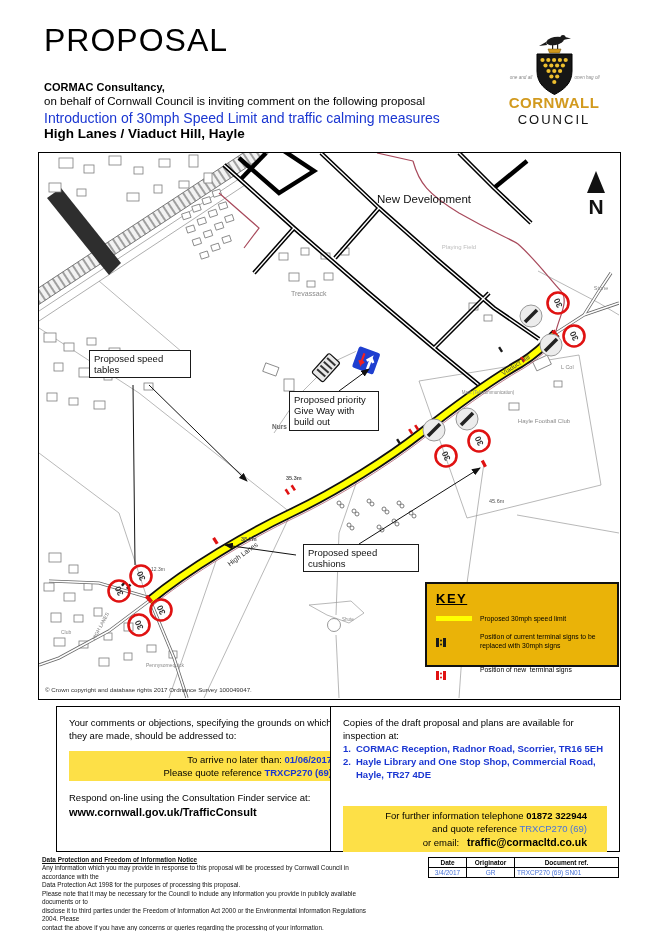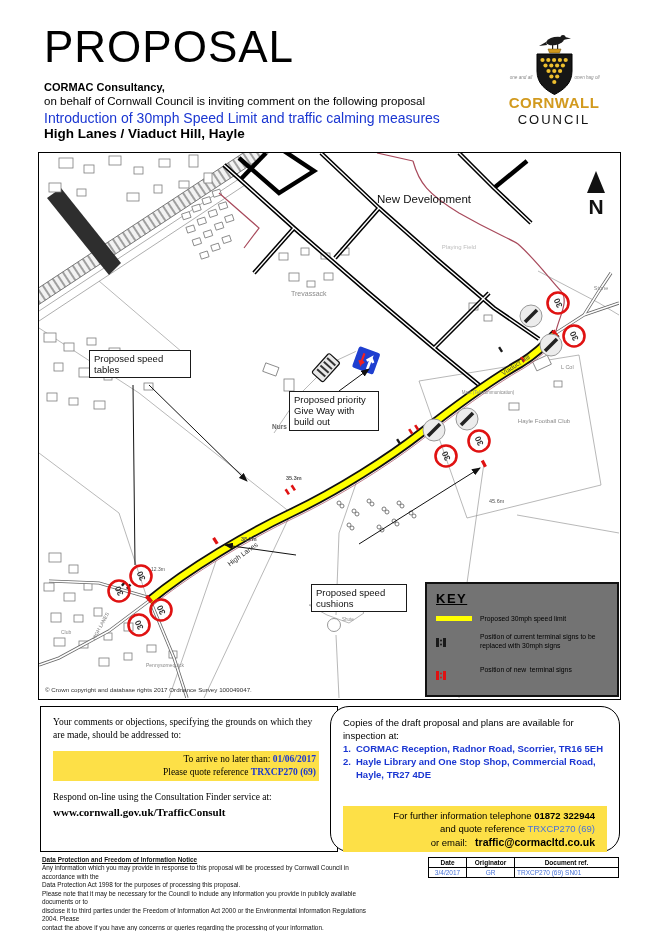--- a/index.html
+++ b/index.html
@@ -3,54 +3,54 @@
 <meta charset="utf-8">
 <style>
   * { margin:0; padding:0; box-sizing:border-box; }
   html,body { background:#e8e8e8; }
   .page {
     position:relative; width:657px; height:931px; margin:0 auto;
     background:#ffffff; font-family:"Liberation Sans", sans-serif; color:#000;
     overflow:hidden;
   }
   
-  .title { position:absolute; left:44px; top:22px; font-size:44px; font-weight:400; letter-spacing:1px; }
+  .title { position:absolute; left:44px; top:22px; font-size:32px; font-weight:400; letter-spacing:1px; }
   .org-line   { position:absolute; left:44px; top:81px;  font-size:11px; font-weight:bold; }
   .intro-line { position:absolute; left:44px; top:95px;  font-size:11.5px; }
   .subject1   { position:absolute; left:44px; top:110px; font-size:14px; font-weight:normal; color:#1a36d2; }
   .subject2   { position:absolute; left:44px; top:126px; font-size:13.5px; font-weight:bold; color:#000000; }
   .logo { position:absolute; left:506px; top:32px; width:96px; height:104px; text-align:center; }
   
   .map-box { position:absolute; left:38px; top:152px; width:583px; height:548px; border:1.6px solid #000; background:#fff; }
   .map-box svg.map { position:absolute; left:0; top:0; }
   svg { font-family:"Liberation Sans", sans-serif; }
   .callout { position:absolute; background:#fff; border:1.3px solid #1a1a1a; padding:2px 4px;
              font-size:9.5px; line-height:1.18; color:#111; z-index:3; }
   .co-tables   { left:50px;  top:197px; width:102px; }
   .co-priority { left:250px; top:238px; width:90px;  }
-  .co-cushions { left:272px; top:391px; width:96px;margin-top:40px;  }
-  .key-box { position:absolute; left:386px; top:429px; width:194px; height:115px;
-             border:2px solid #111; background:#737373; padding:7px 9px; z-index:3; }
+  .co-cushions { left:264px; top:391px; width:116px;  }
+  .key-box { position:absolute; left:386px; top:429px; width:194px; height:85px;
+             border:2px solid #111; background:#eab308; padding:7px 9px; z-index:3; }
   .key-title { font-size:13px; font-weight:bold; text-decoration:underline; letter-spacing:1.5px; }
   .key-row { display:flex; align-items:flex-start; margin-top:9px; }
   .key-swatch { width:44px; flex:0 0 44px; padding-top:1px; }
   .key-label { font-size:6.8px; line-height:1.3; }
   .swatch-yellow { width:36px; height:5px; background:#ffff00; }
   .pre { white-space:pre-wrap; }
   
   .cbox { position:absolute; top:706px; height:146px; border:1.5px solid #000; background:#fff;
           padding:9px 12px; font-size:9.5px; line-height:1.38; }
-  .cbox-left  { left:40px;  width:298px;font-family:Liberation Serif, serif; }
-  .cbox-right { left:330px; width:290px;border-radius:19px; }
+  .cbox-left  { left:56px;  width:298px; }
+  .cbox-right { left:330px; width:290px; }
   .b { font-weight:bold; }
   .blue  { color:#1a36d2; font-weight:bold; }
   .blue-lite { color:#4a74d8; }
   .hl { background:#fde047;text-align:right; }
   .hl-block-left  { display:block; width:calc(100% - 6px); margin-top:9px; padding:2px 3px; }
-  .hl-block-right { display:block; width:100%; margin-top:24px; padding:3px 12px; }
+  .hl-block-right { display:block; width:100%; margin-top:24px; padding:3px 20px; }
   .respond { margin-top:10px; }
   .url { font-size:11px; }
   .list-item { display:flex; }
   .list-num { flex:0 0 13px; }
   .email { font-size:10.5px; }
   
   .dp { position:absolute; left:42px; top:856px; width:338px; font-size:6.4px; line-height:1.32; color:#111; }
   .dp-title { font-weight:bold; text-decoration:underline; }
   .doc-table { position:absolute; left:428px; top:857px; border-collapse:collapse; font-size:6.5px; }
   .doc-table th, .doc-table td { border:1px solid #000; height:10px; padding:1px 2px; }

